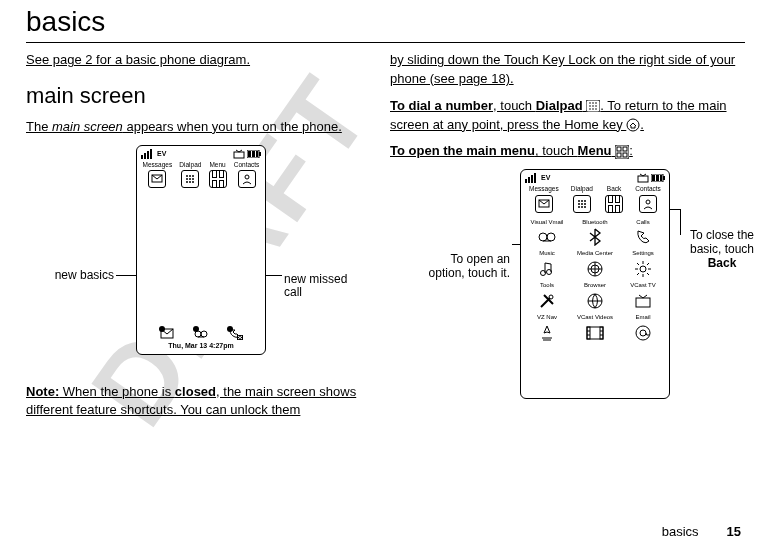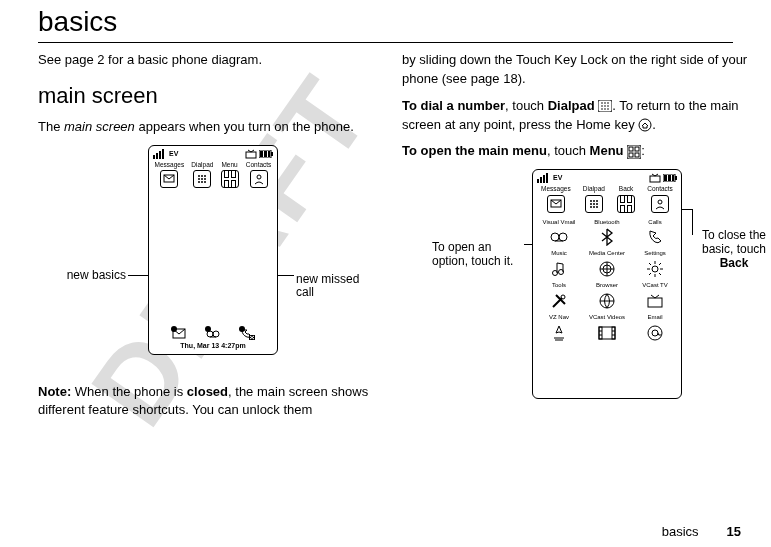--- a/index.html
+++ b/index.html
@@ -19,30 +19,30 @@
     display: flex; align-items: center; justify-content: center;
     font-size: 110px;
     color: #ddd;
     transform: rotate(-55deg);
     transform-origin: center;
     letter-spacing: 4px;
     font-weight: 600;
     pointer-events: none;
     z-index: 0;
   }
-  .page { position: relative; z-index: 1; width: 100%; height: 100%; padding: 0 38px; }
+  .page { position: relative; z-index: 1; width: 100%; height: 100%; padding: 0 26px; }
   .title {
     font-size: 28px;
     font-weight: 400;
     padding: 6px 0 4px;
   }
   .title-rule { border-bottom: 1px solid #000; margin-bottom: 8px; }
   .cols { display: flex; gap: 24px; }
   .col { width: 50%; font-size: 13px; line-height: 1.45; }
-  .col p { margin-bottom: 8px; }
+  .col p { margin-bottom: 8px; text-decoration: underline; }
   .h2 { font-size: 22px; font-weight: 400; margin: 10px 0 6px; }
   .ital { font-style: italic; }
   .bold { font-weight: 700; }
   .phone-wrap { position: relative; width: 330px; height: 230px; margin: 6px 0 8px 10px; }
   .phone-wrap2 { position: relative; width: 330px; height: 240px; margin: 6px 0 0 40px; }
   .phone-screen {
     position: absolute; left: 100px; top: 0;
     width: 130px; height: 210px; border: 1.5px solid #000; border-radius: 6px;
     background: #fff;
   }
@@ -228,21 +228,21 @@
         <svg style="display:inline-block; vertical-align:middle;" width="14" height="14" viewBox="0 0 14 14">
             <rect x="0" y="0" width="14" height="14" rx="2" fill="none" stroke="#000"></rect>
             <rect x="2" y="2" width="4" height="4" fill="none" stroke="#000"></rect>
             <rect x="8" y="2" width="4" height="4" fill="none" stroke="#000"></rect>
             <rect x="2" y="8" width="4" height="4" fill="none" stroke="#000"></rect>
             <rect x="8" y="8" width="4" height="4" fill="none" stroke="#000"></rect>
           </svg><span>:</span>
       </p>
 
       <div class="phone-wrap2">
-        <div class="callout" style="left:-10px; top:72px; width:90px;">
+        <div class="callout" style="left:-10px; top:84px; text-align:right; width:90px;">
           <div>To open an</div>
           <div>option, touch it.</div>
         </div>
         <div class="callout" style="left:252px; top:60px; width:80px;text-align:center;">
           <div>To close the</div>
           <div>basic, touch</div>
           <div class="bold">Back</div>
         </div>
         <div class="ldr" style="left:82px; top:75px; width:112px; height:1px;"></div>
         <div class="ldr" style="left:194px; top:59px; width:1px; height:16px;"></div>

